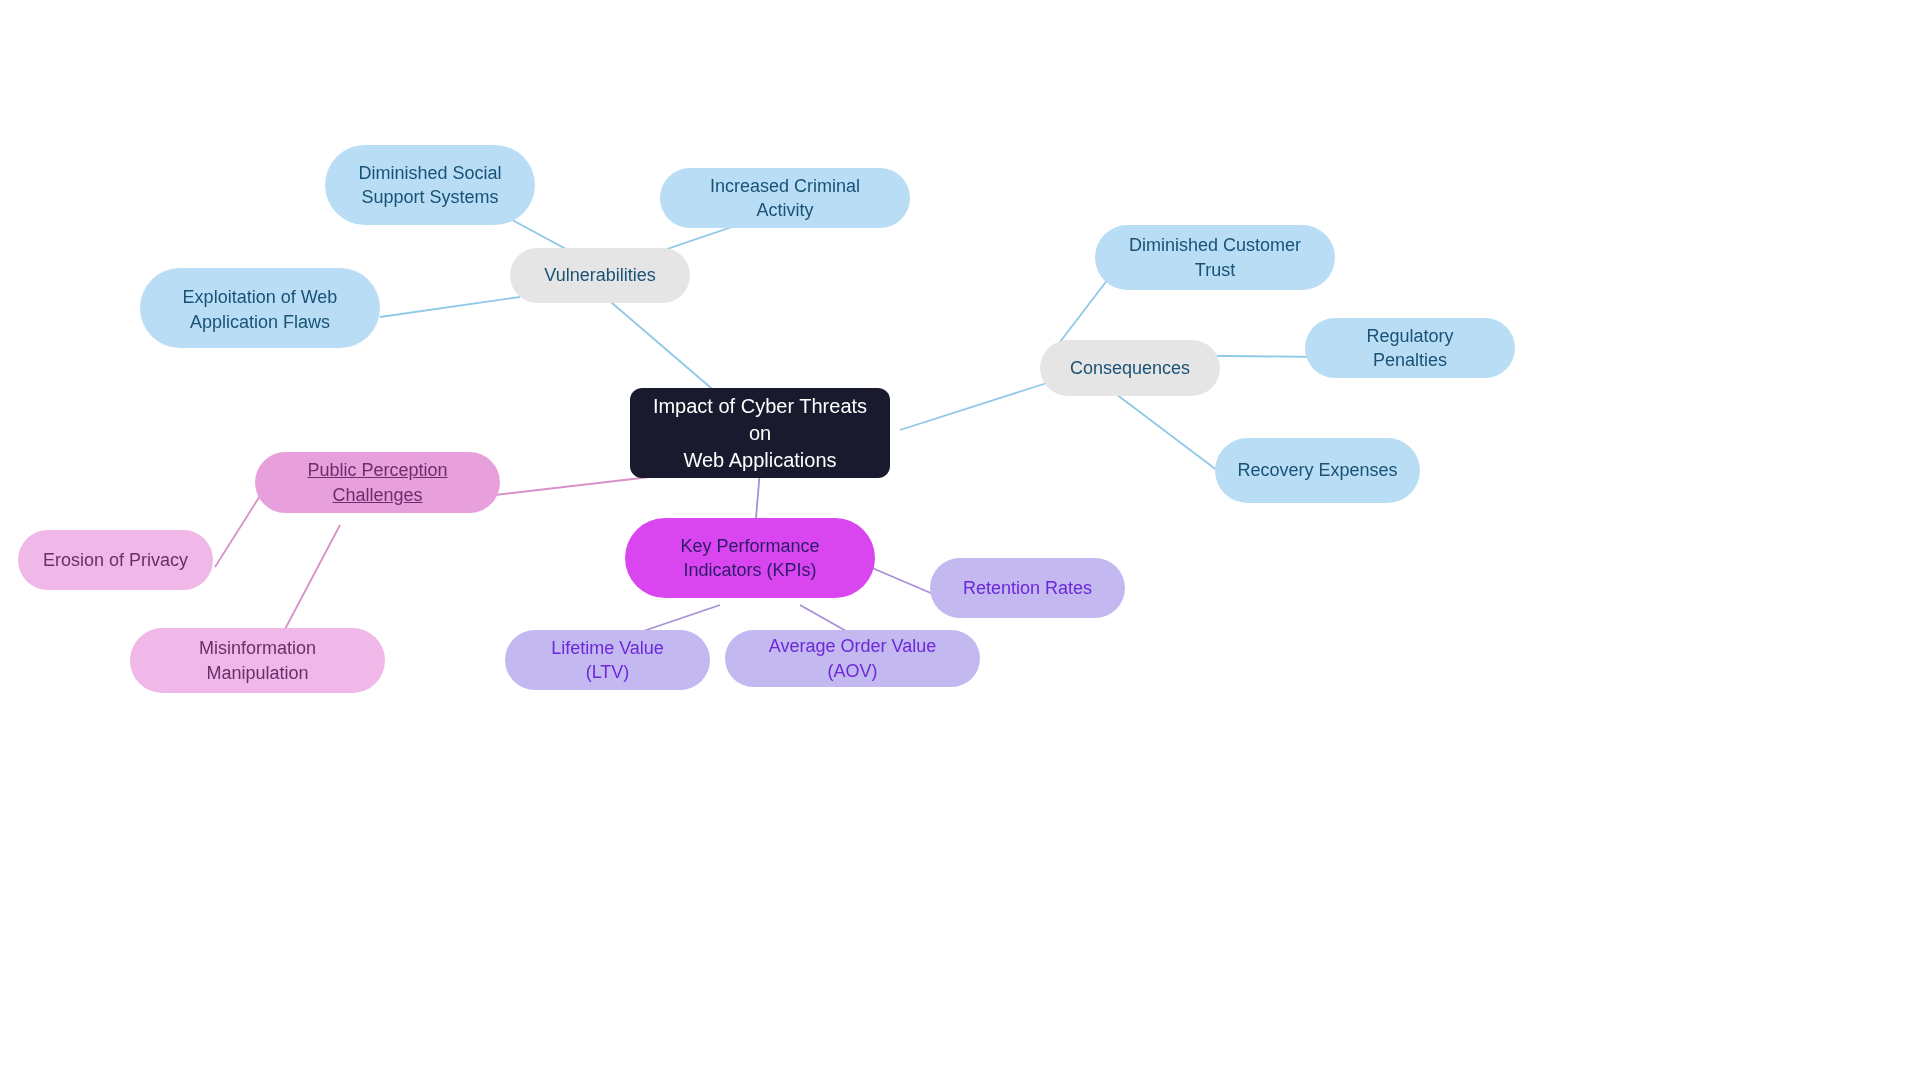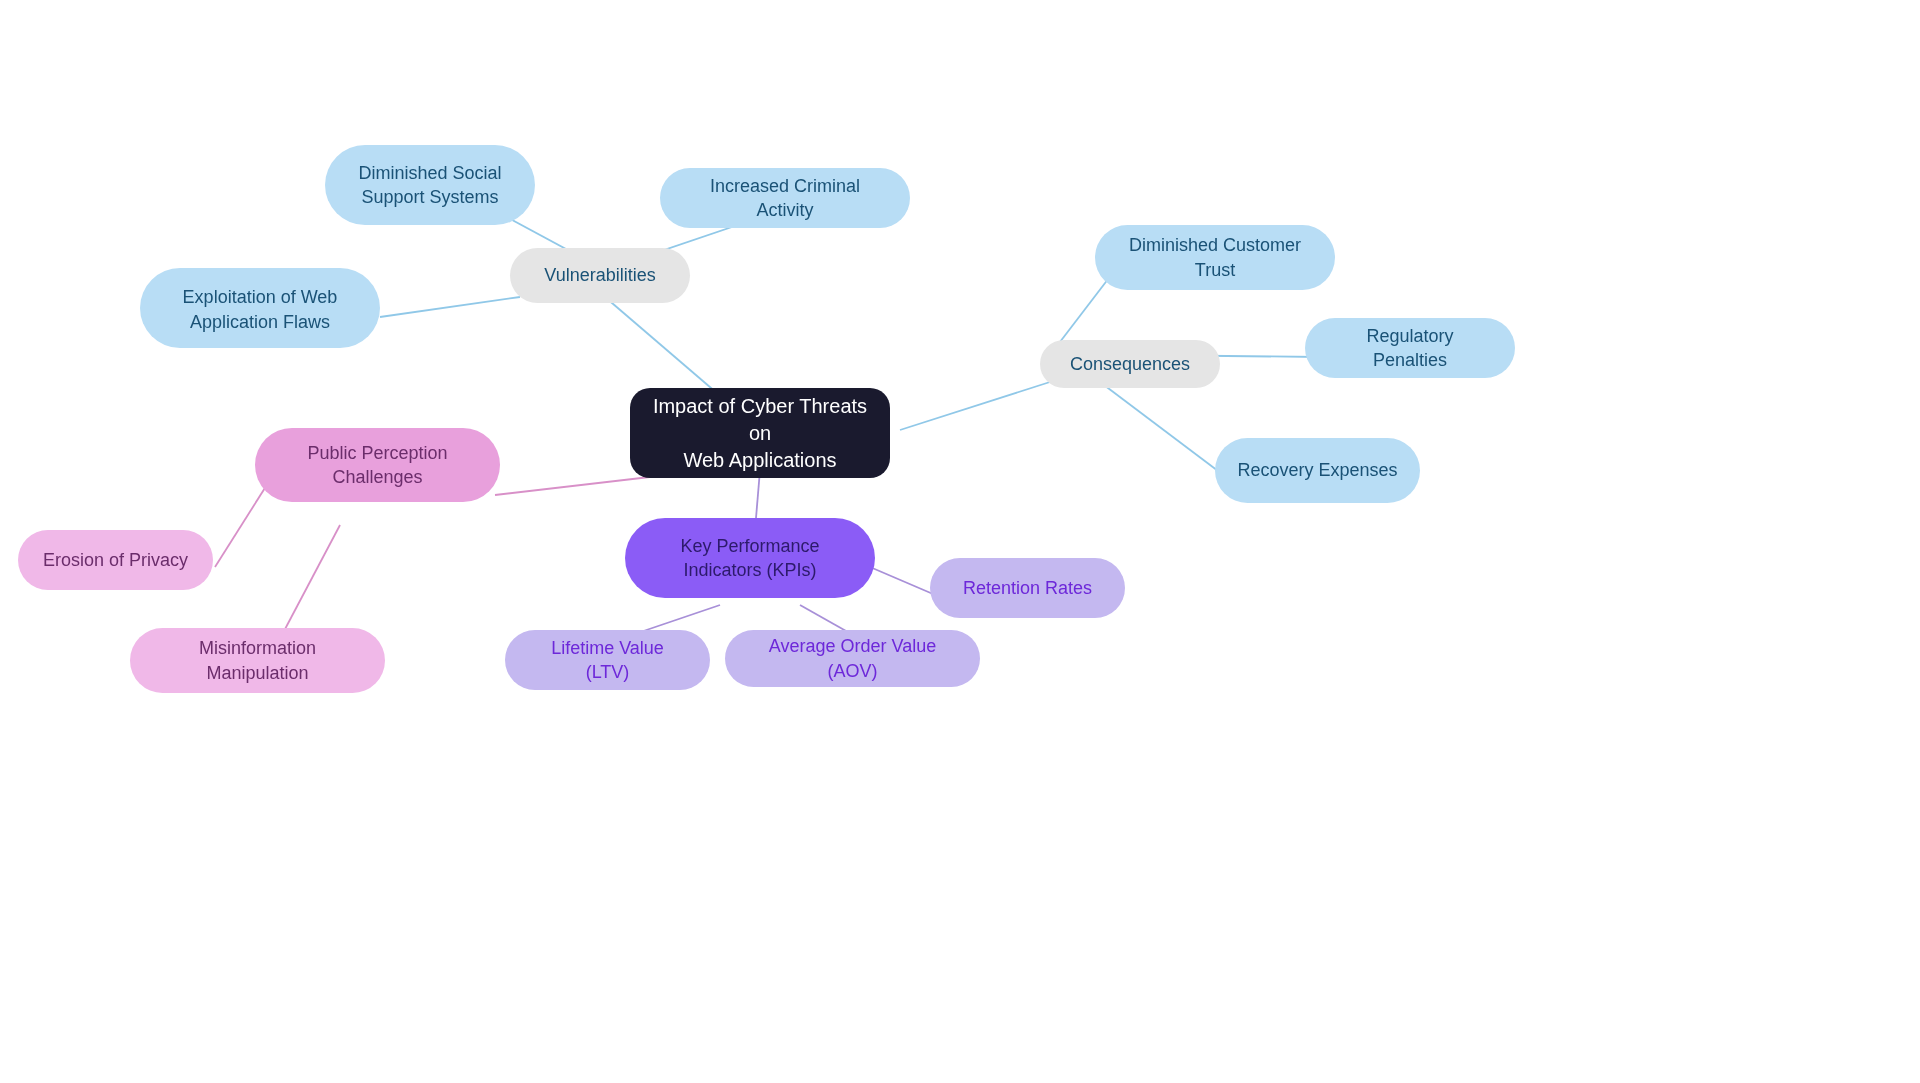--- a/index.html
+++ b/index.html
@@ -28,21 +28,21 @@
       text-align: center;
       z-index: 1;
       padding: 14px 22px;
       font-size: 18px;
       line-height: 1.35;
     }
     .node-center {
       background: #1a1a2e;
       color: #ffffff;
       font-size: 20px;
-      border-radius: 20px;
+      border-radius: 12px;
     }
     .node-blue {
       background: #b8ddf5;
       color: #1a5276;
       border: none;
     }
     .node-blue-mid {
       background: #e5e5e5;
       color: #1a5276;
     }
@@ -52,21 +52,21 @@
     }
     .node-pink-mid {
       background: #e8a0dc;
       color: #6b2d6b;
     }
     .node-purple {
       background: #c4b8f0;
       color: #6d28d9;
     }
     .node-purple-mid {
-      background: #8b5cf6;
+      background: #d946ef;
       color: #2d1a6b;
     }
   </style>
 </head>
 <body>
 
 <svg id="connections">
 
   <line x1="760" y1="430" x2="605" y2="297" stroke="#90c8e8" stroke-width="1.8"></line>
 
@@ -113,37 +113,37 @@
 </div>
 
 <div class="node node-blue" style="left:660px; top:168px; width:250px; height:60px;">
   <span>Increased Criminal Activity</span>
 </div>
 
 <div class="node node-blue" style="left:140px; top:268px; width:240px; height:80px;align-items:flex-end;">
   <span>Exploitation of Web Application Flaws</span>
 </div>
 
-<div class="node node-blue-mid" style="left:1040px; top:340px; width:180px; height:48px;">
+<div class="node node-blue-mid" style="left:1040px; top:340px; width:180px; height:56px;">
   <span>Consequences</span>
 </div>
 
 <div class="node node-blue" style="left:1095px; top:225px; width:240px; height:65px;">
   <span>Diminished Customer Trust</span>
 </div>
 
 <div class="node node-blue" style="left:1305px; top:318px; width:210px; height:60px;">
   <span>Regulatory Penalties</span>
 </div>
 
 <div class="node node-blue" style="left:1215px; top:438px; width:205px; height:65px;">
   <span>Recovery Expenses</span>
 </div>
 
-<div class="node node-pink-mid" style="left:255px; top:428px; width:245px; height:74px;">
+<div class="node node-pink-mid" style="left:255px; top:452px; width:245px; height:61px;text-decoration:underline;">
   <span>Public Perception Challenges</span>
 </div>
 
 <div class="node node-pink" style="left:18px; top:530px; width:195px; height:60px;">
   <span>Erosion of Privacy</span>
 </div>
 
 <div class="node node-pink" style="left:130px; top:628px; width:255px; height:65px;">
   <span>Misinformation Manipulation</span>
 </div>

